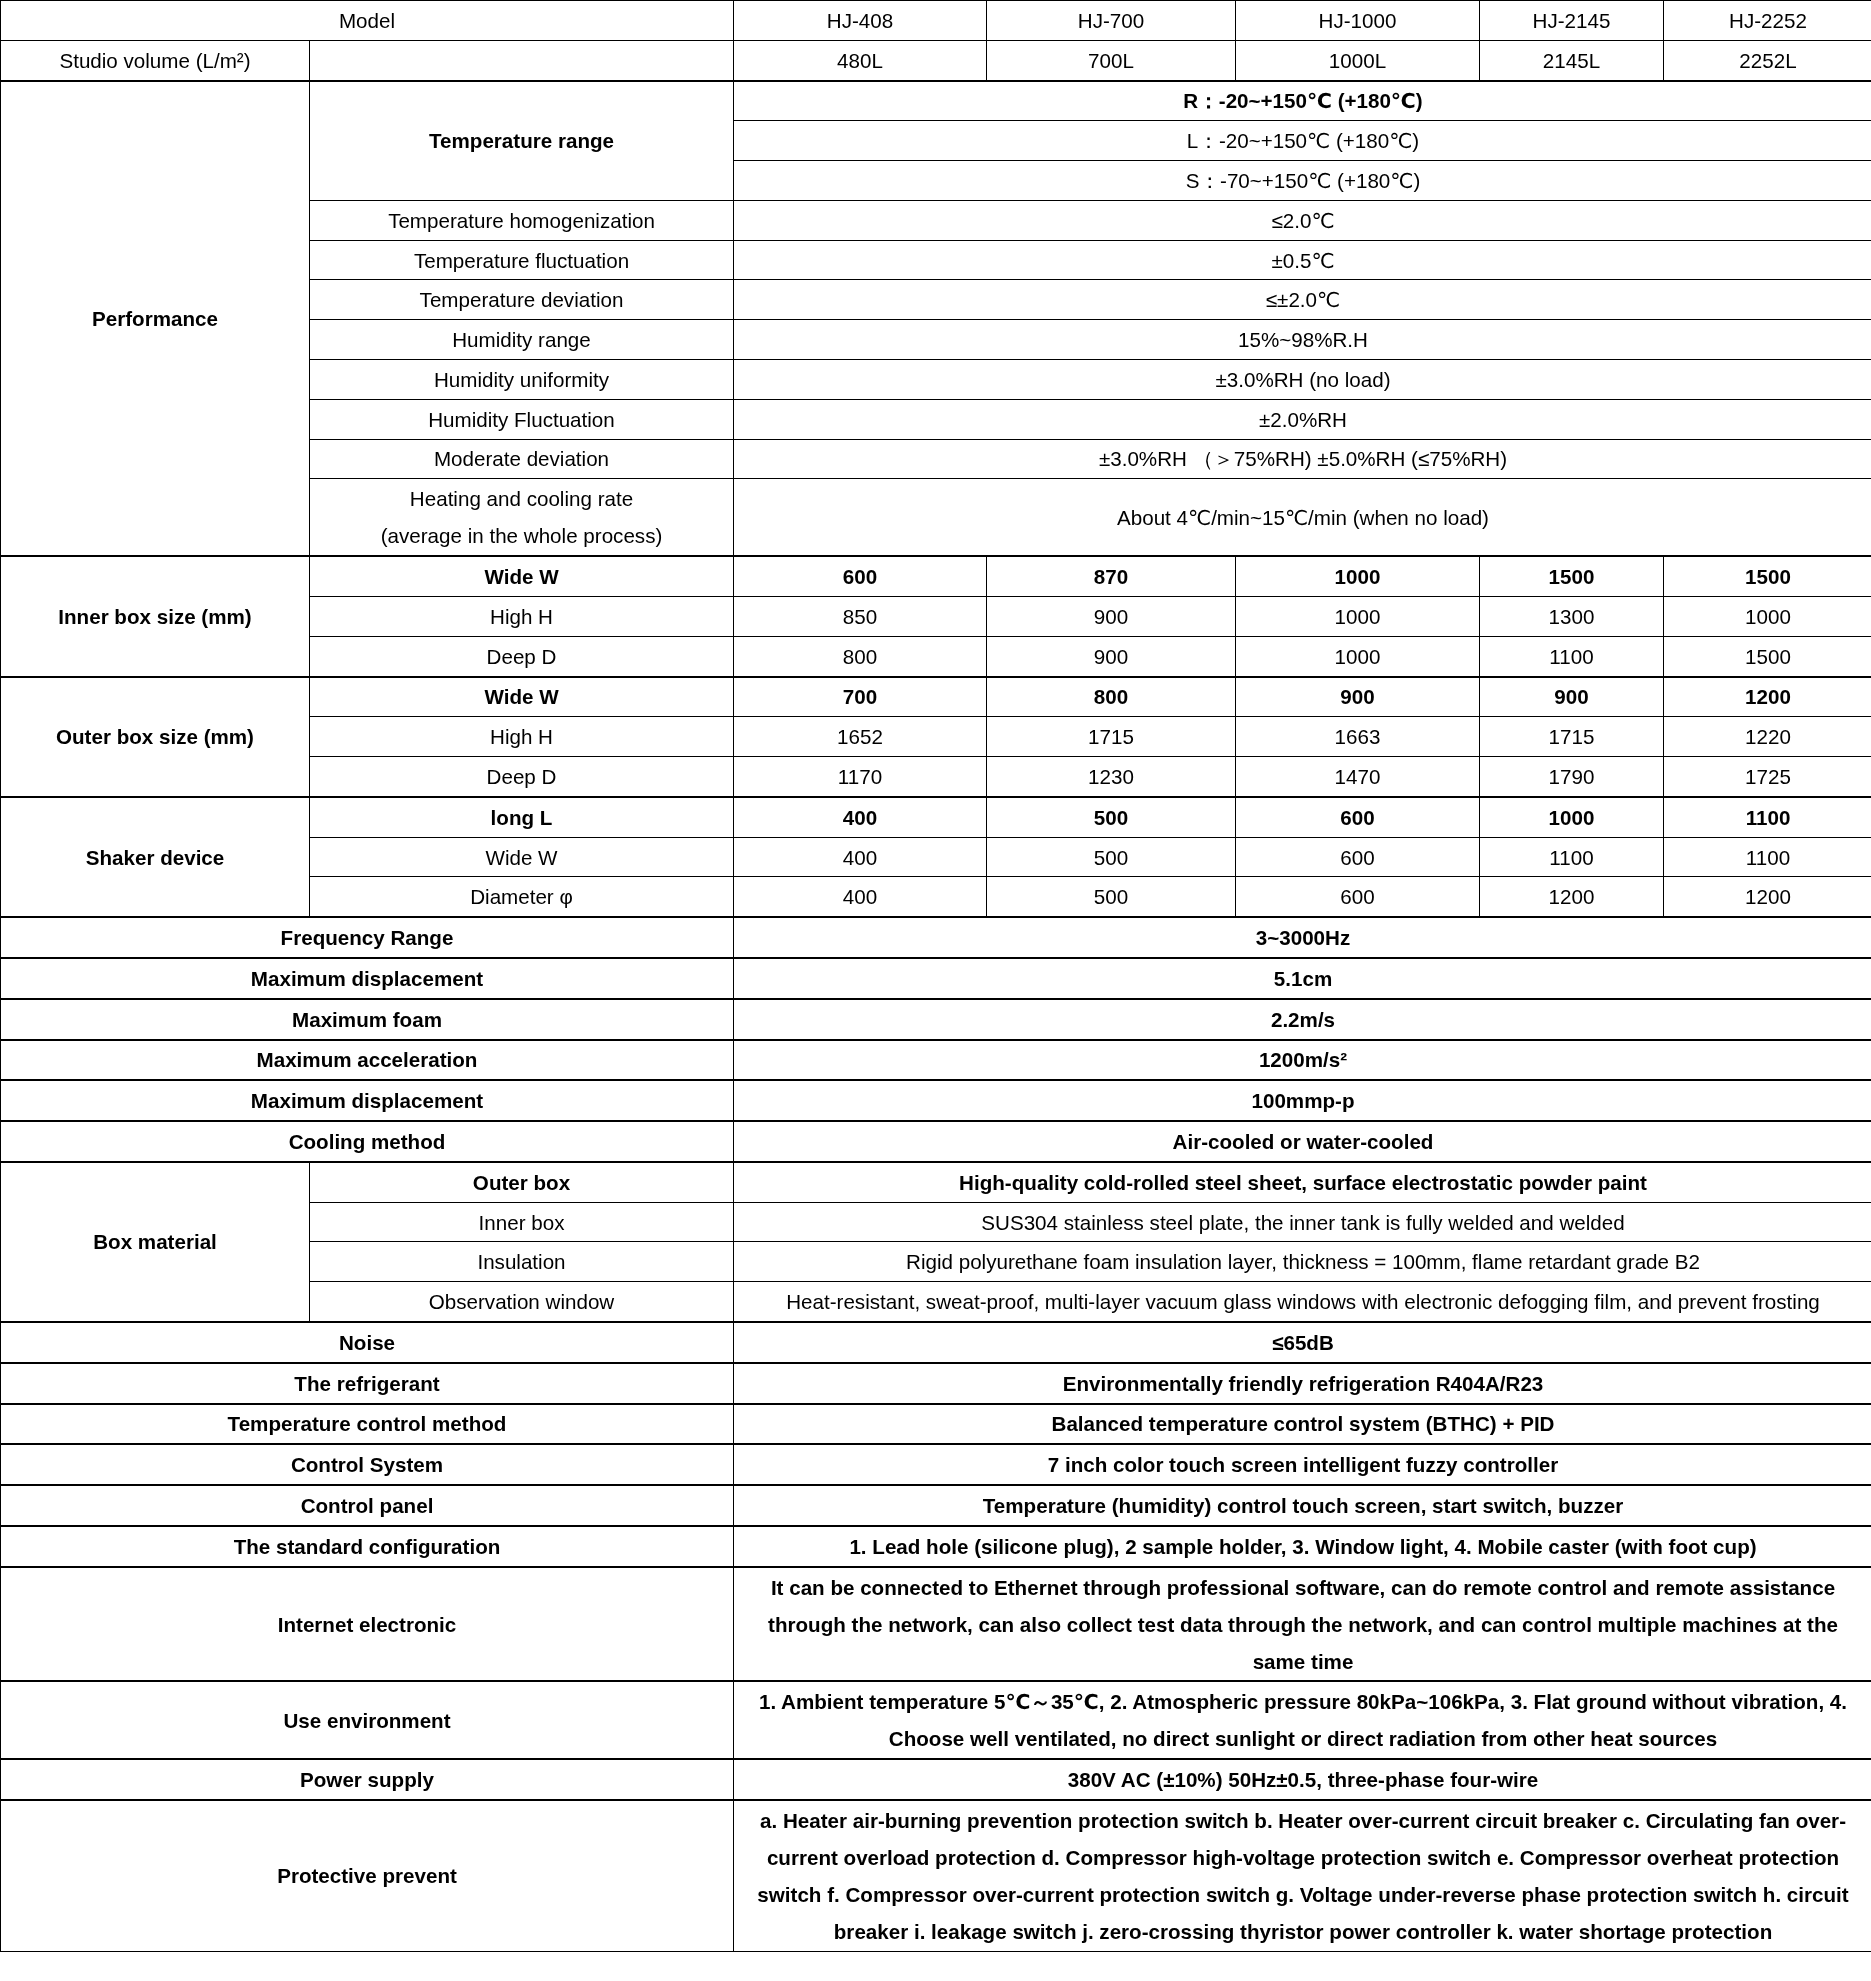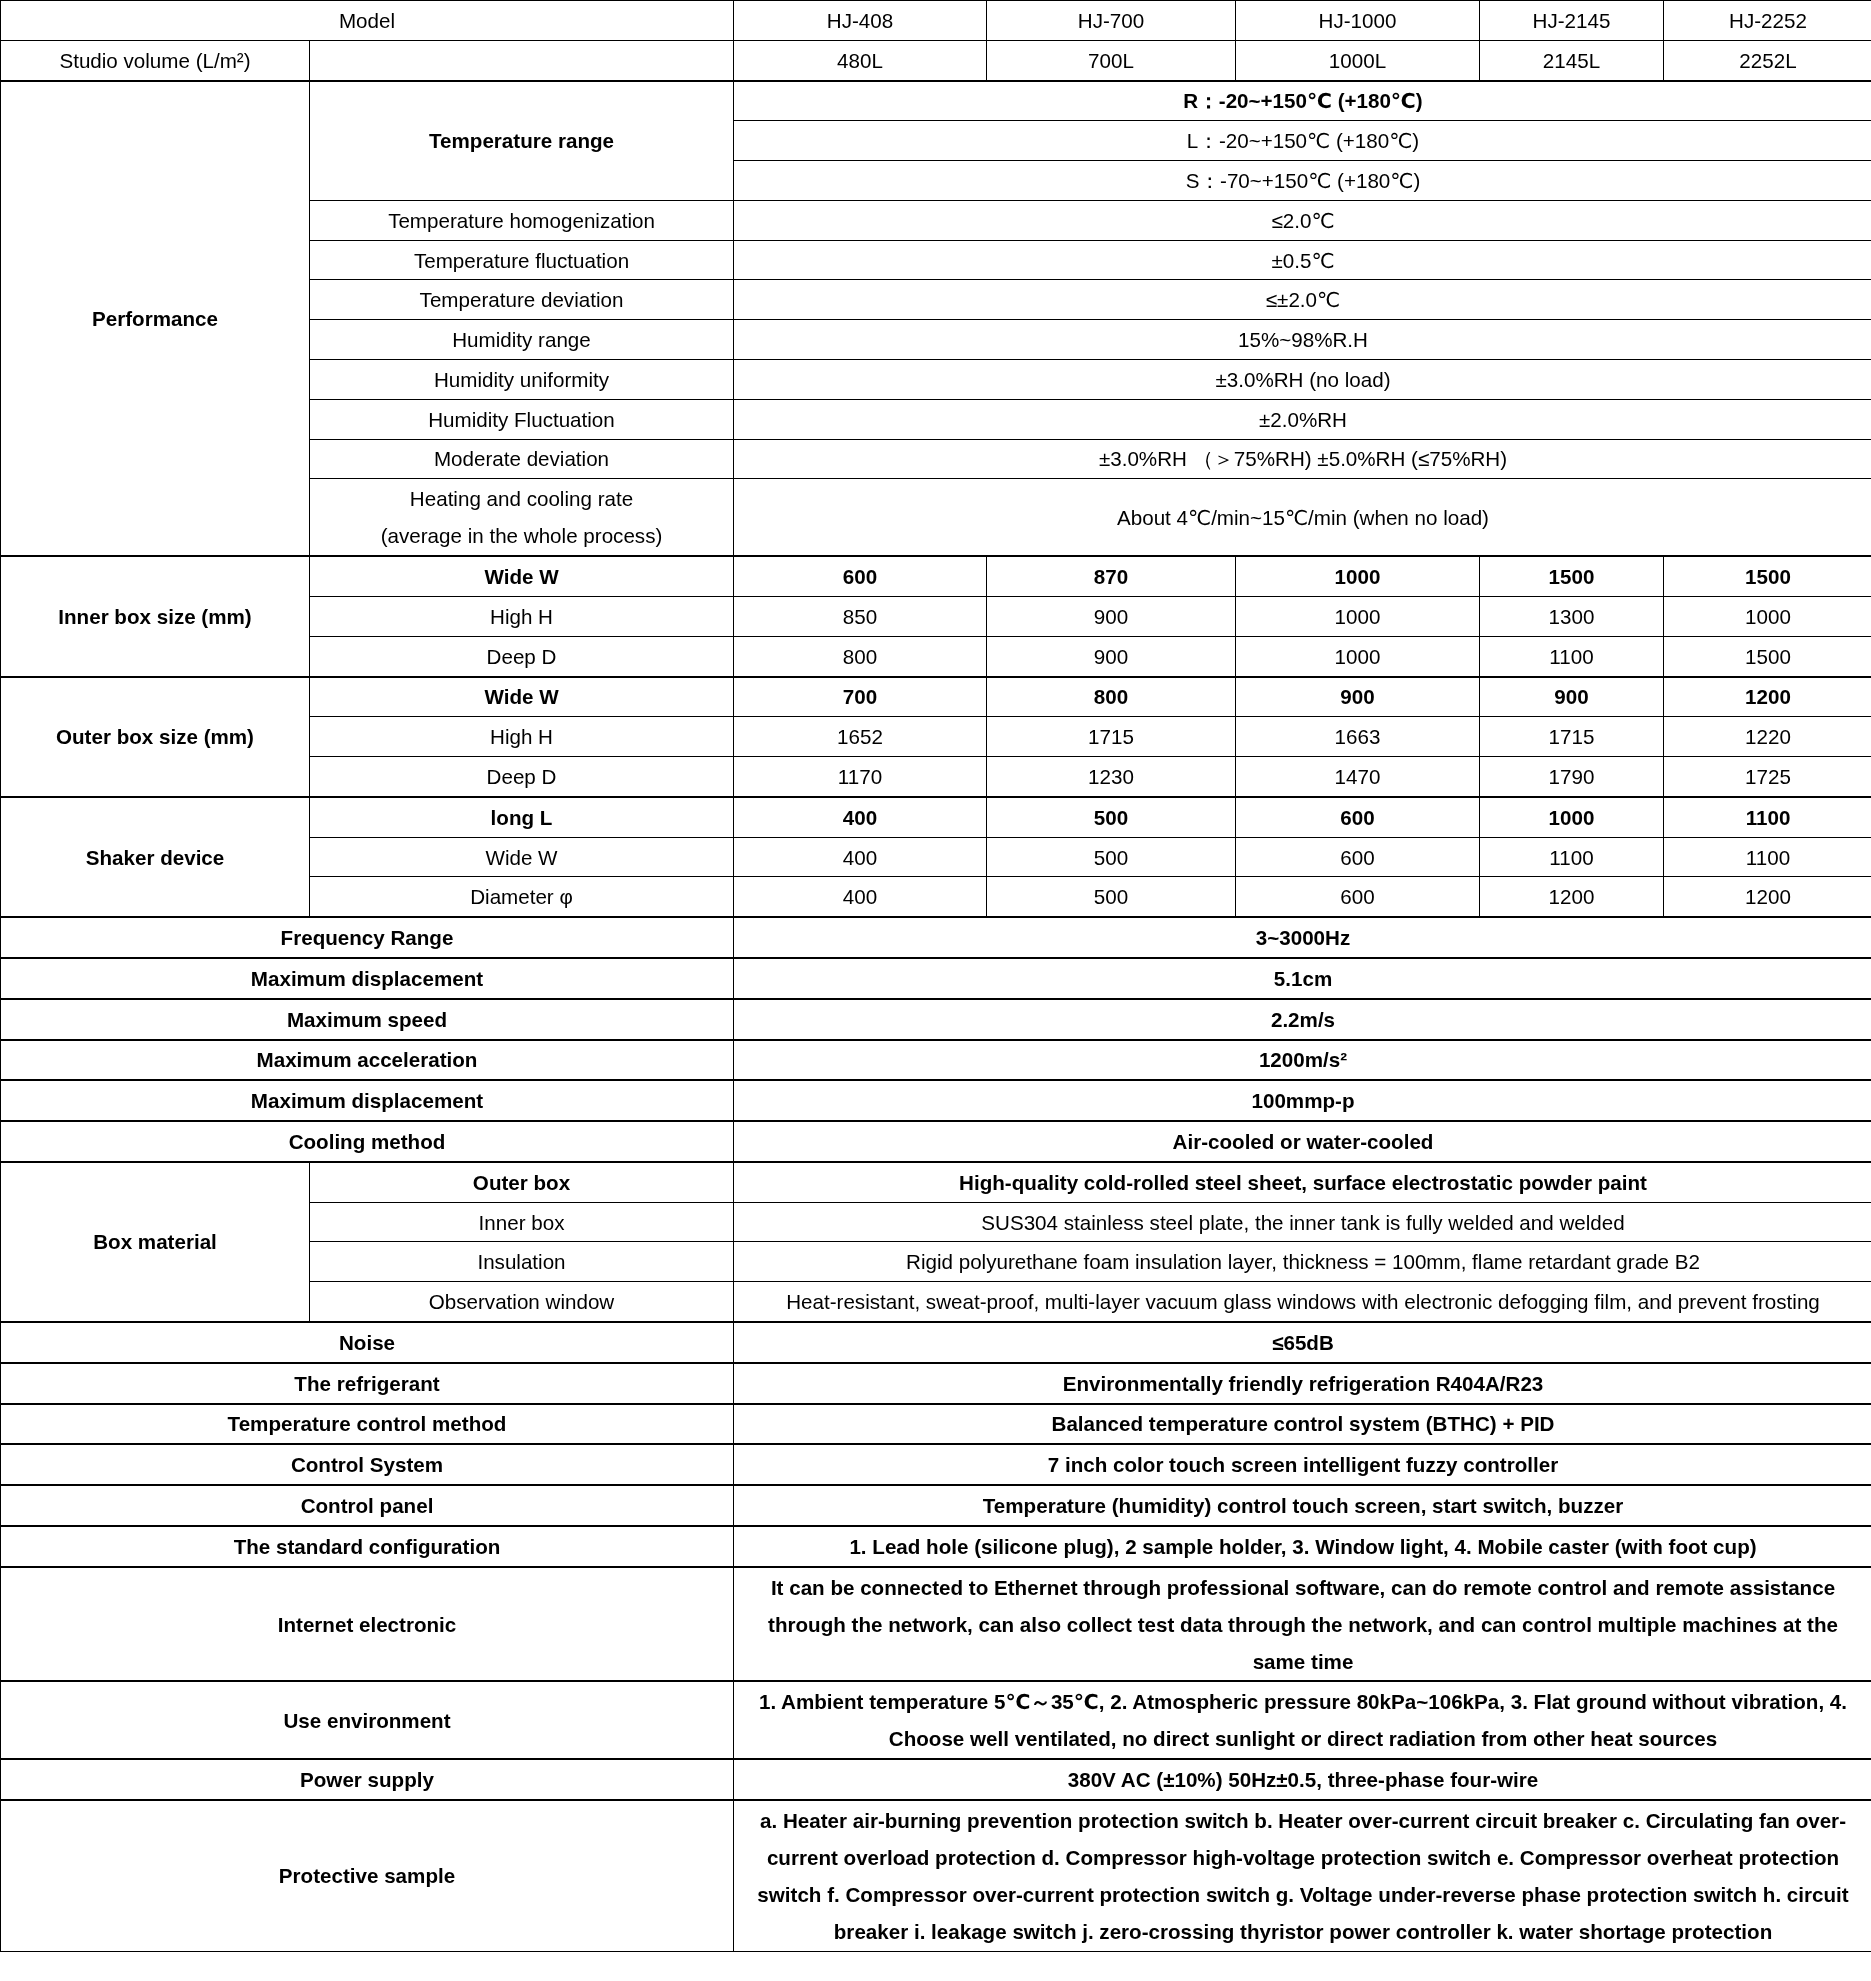--- a/index.html
+++ b/index.html
@@ -188,21 +188,21 @@
       </tr>
       <tr class="thick">
         <td colspan="2">Frequency Range</td>
         <td colspan="5">3~3000Hz</td>
       </tr>
       <tr class="thick">
         <td colspan="2">Maximum displacement</td>
         <td colspan="5">5.1cm</td>
       </tr>
       <tr class="thick">
-        <td colspan="2">Maximum speed</td>
+        <td colspan="2">Maximum foam</td>
         <td colspan="5">2.2m/s</td>
       </tr>
       <tr class="thick">
         <td colspan="2">Maximum acceleration</td>
         <td colspan="5">1200m/s²</td>
       </tr>
       <tr class="thick">
         <td colspan="2">Maximum displacement</td>
         <td colspan="5">100mmp-p</td>
       </tr>
@@ -257,18 +257,18 @@
       </tr>
       <tr class="thick">
         <td colspan="2">Use environment</td>
         <td colspan="5">1. Ambient temperature 5℃～35℃, 2. Atmospheric pressure 80kPa~106kPa, 3. Flat ground without vibration, 4. Choose well ventilated, no direct sunlight or direct radiation from other heat sources</td>
       </tr>
       <tr class="thick">
         <td colspan="2">Power supply</td>
         <td colspan="5">380V AC (±10%) 50Hz±0.5, three-phase four-wire</td>
       </tr>
       <tr class="thick">
-        <td colspan="2">Protective sample</td>
+        <td colspan="2">Protective prevent</td>
         <td colspan="5">a. Heater air-burning prevention protection switch b. Heater over-current circuit breaker c. Circulating fan over-current overload protection d. Compressor high-voltage protection switch e. Compressor overheat protection switch f. Compressor over-current protection switch g. Voltage under-reverse phase protection switch h. circuit breaker i. leakage switch j. zero-crossing thyristor power controller k. water shortage protection</td>
       </tr>
     </tbody>
 </table>
 
 
 </body></html>

